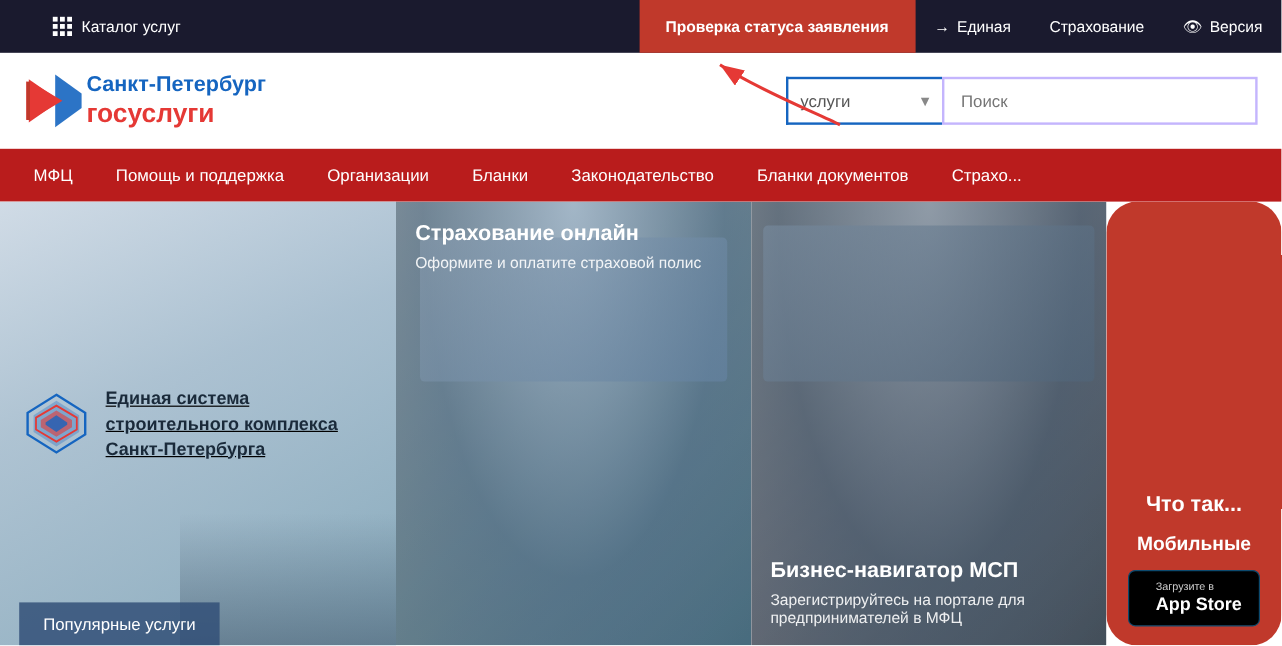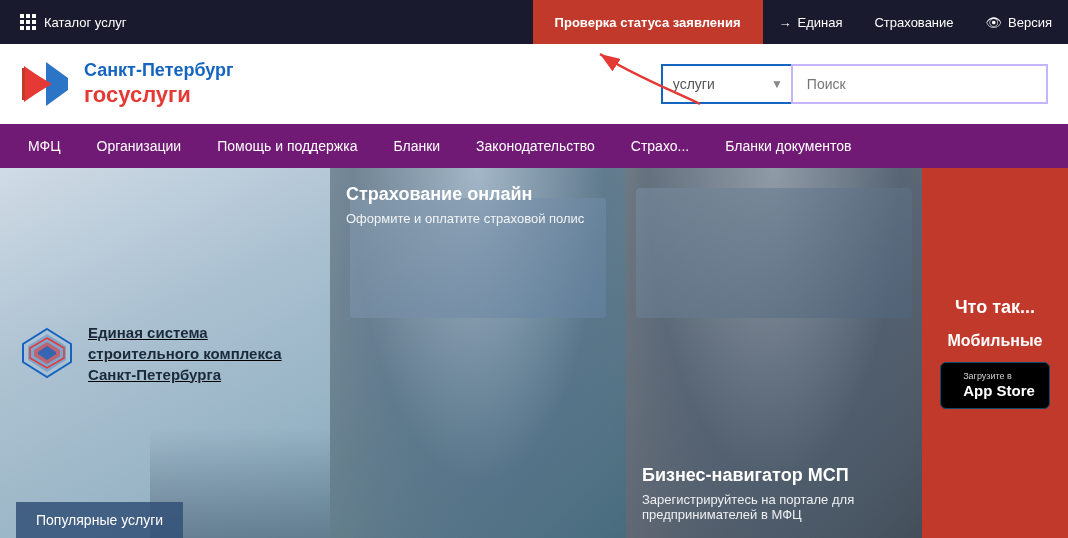--- a/index.html
+++ b/index.html
@@ -16,20 +16,21 @@
       position: relative;
       z-index: 10;
     }
     .top-nav-catalog {
       display: flex;
       align-items: center;
       padding: 0 20px;
       height: 100%;
       gap: 8px;
       cursor: pointer;
+      margin-left: 24px;
     }
     .grid-icon {
       display: grid;
       grid-template-columns: 1fr 1fr 1fr;
       gap: 2px;
       width: 16px;
       height: 16px;
     }
     .grid-icon span {
       background: #fff;
@@ -84,21 +85,21 @@
       background: #fff;
       display: flex;
       align-items: center;
       height: 80px;
       padding: 0 20px;
       gap: 20px;
     }
     .logo {
       display: flex;
       align-items: center;
-      gap: 12px;
+      gap: 0;
       text-decoration: none;
     }
     .logo-icon {
       width: 52px;
       height: 52px;
     }
     .logo-text {
       display: flex;
       flex-direction: column;
       line-height: 1.2;
@@ -157,21 +158,21 @@
       height: 40px;
       padding: 0 14px;
       font-size: 14px;
       color: #555;
       flex: 1;
       outline: none;
     }
 
     
     .main-nav {
-      background: #701a75;
+      background: #b91c1c;
       display: flex;
       align-items: center;
       height: 44px;
       padding: 0 10px;
       overflow: hidden;
     }
     .main-nav-item {
       color: #fff;
       font-size: 14px;
       padding: 0 18px;
@@ -296,21 +297,22 @@
       opacity: 0.9;
     }
 
     .banner-card-4 {
       flex: 1;
       position: relative;
       overflow: hidden;
       display: flex;
       flex-direction: column;
       align-items: center;
-      justify-content: center;
+      justify-content: flex-end;
+      border-radius: 26px;
     }
     .banner-card-4-bg {
       position: absolute;
       top: 0; left: 0; right: 0; bottom: 0;
       background: #c0392b;
     }
     .banner-card-4-content {
       position: relative;
       z-index: 2;
       color: #fff;
@@ -436,36 +438,36 @@
     </div>
     <input class="search-input" type="text" placeholder="Поиск" style="">
   </div>
 </div>
 
 <nav class="main-nav">
   <div class="main-nav-item">
     <span>МФЦ</span>
   </div>
   <div class="main-nav-item">
+    <span>Помощь и поддержка</span>
+  </div>
+  <div class="main-nav-item">
     <span>Организации</span>
   </div>
   <div class="main-nav-item">
-    <span>Помощь и поддержка</span>
-  </div>
-  <div class="main-nav-item">
     <span>Бланки</span>
   </div>
   <div class="main-nav-item">
     <span>Законодательство</span>
   </div>
   <div class="main-nav-item">
+    <span>Бланки документов</span>
+  </div>
+  <div class="main-nav-item">
     <span>Страхо...</span>
-  </div>
-  <div class="main-nav-item">
-    <span>Бланки документов</span>
   </div>
 </nav>
 
 <div class="content">
 
   <div class="banner-card-1">
     <div class="banner-card-1-bg"></div>
 
     <div style="position:absolute;bottom:0;right:0;left:0;top:0;background:linear-gradient(160deg,#ccd8e4 0%,#a8bece 40%,#8aaaba 100%);opacity:0.8;"></div>
 

